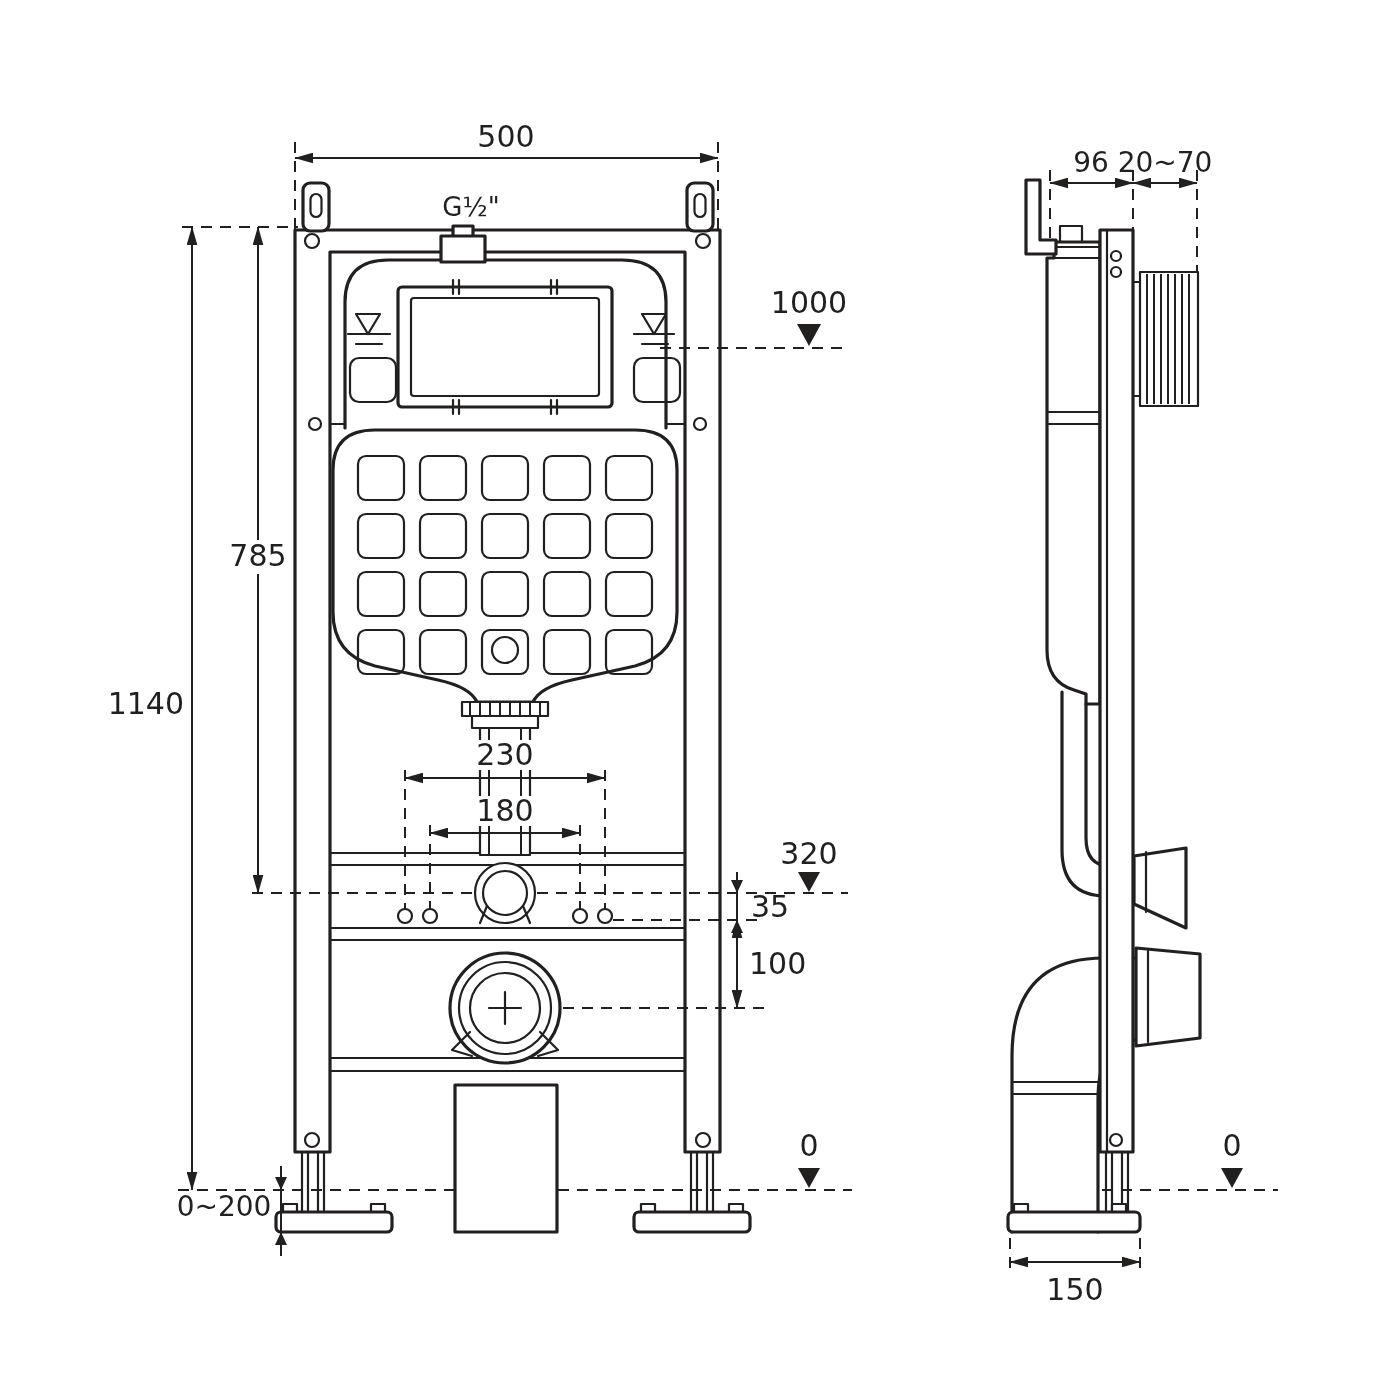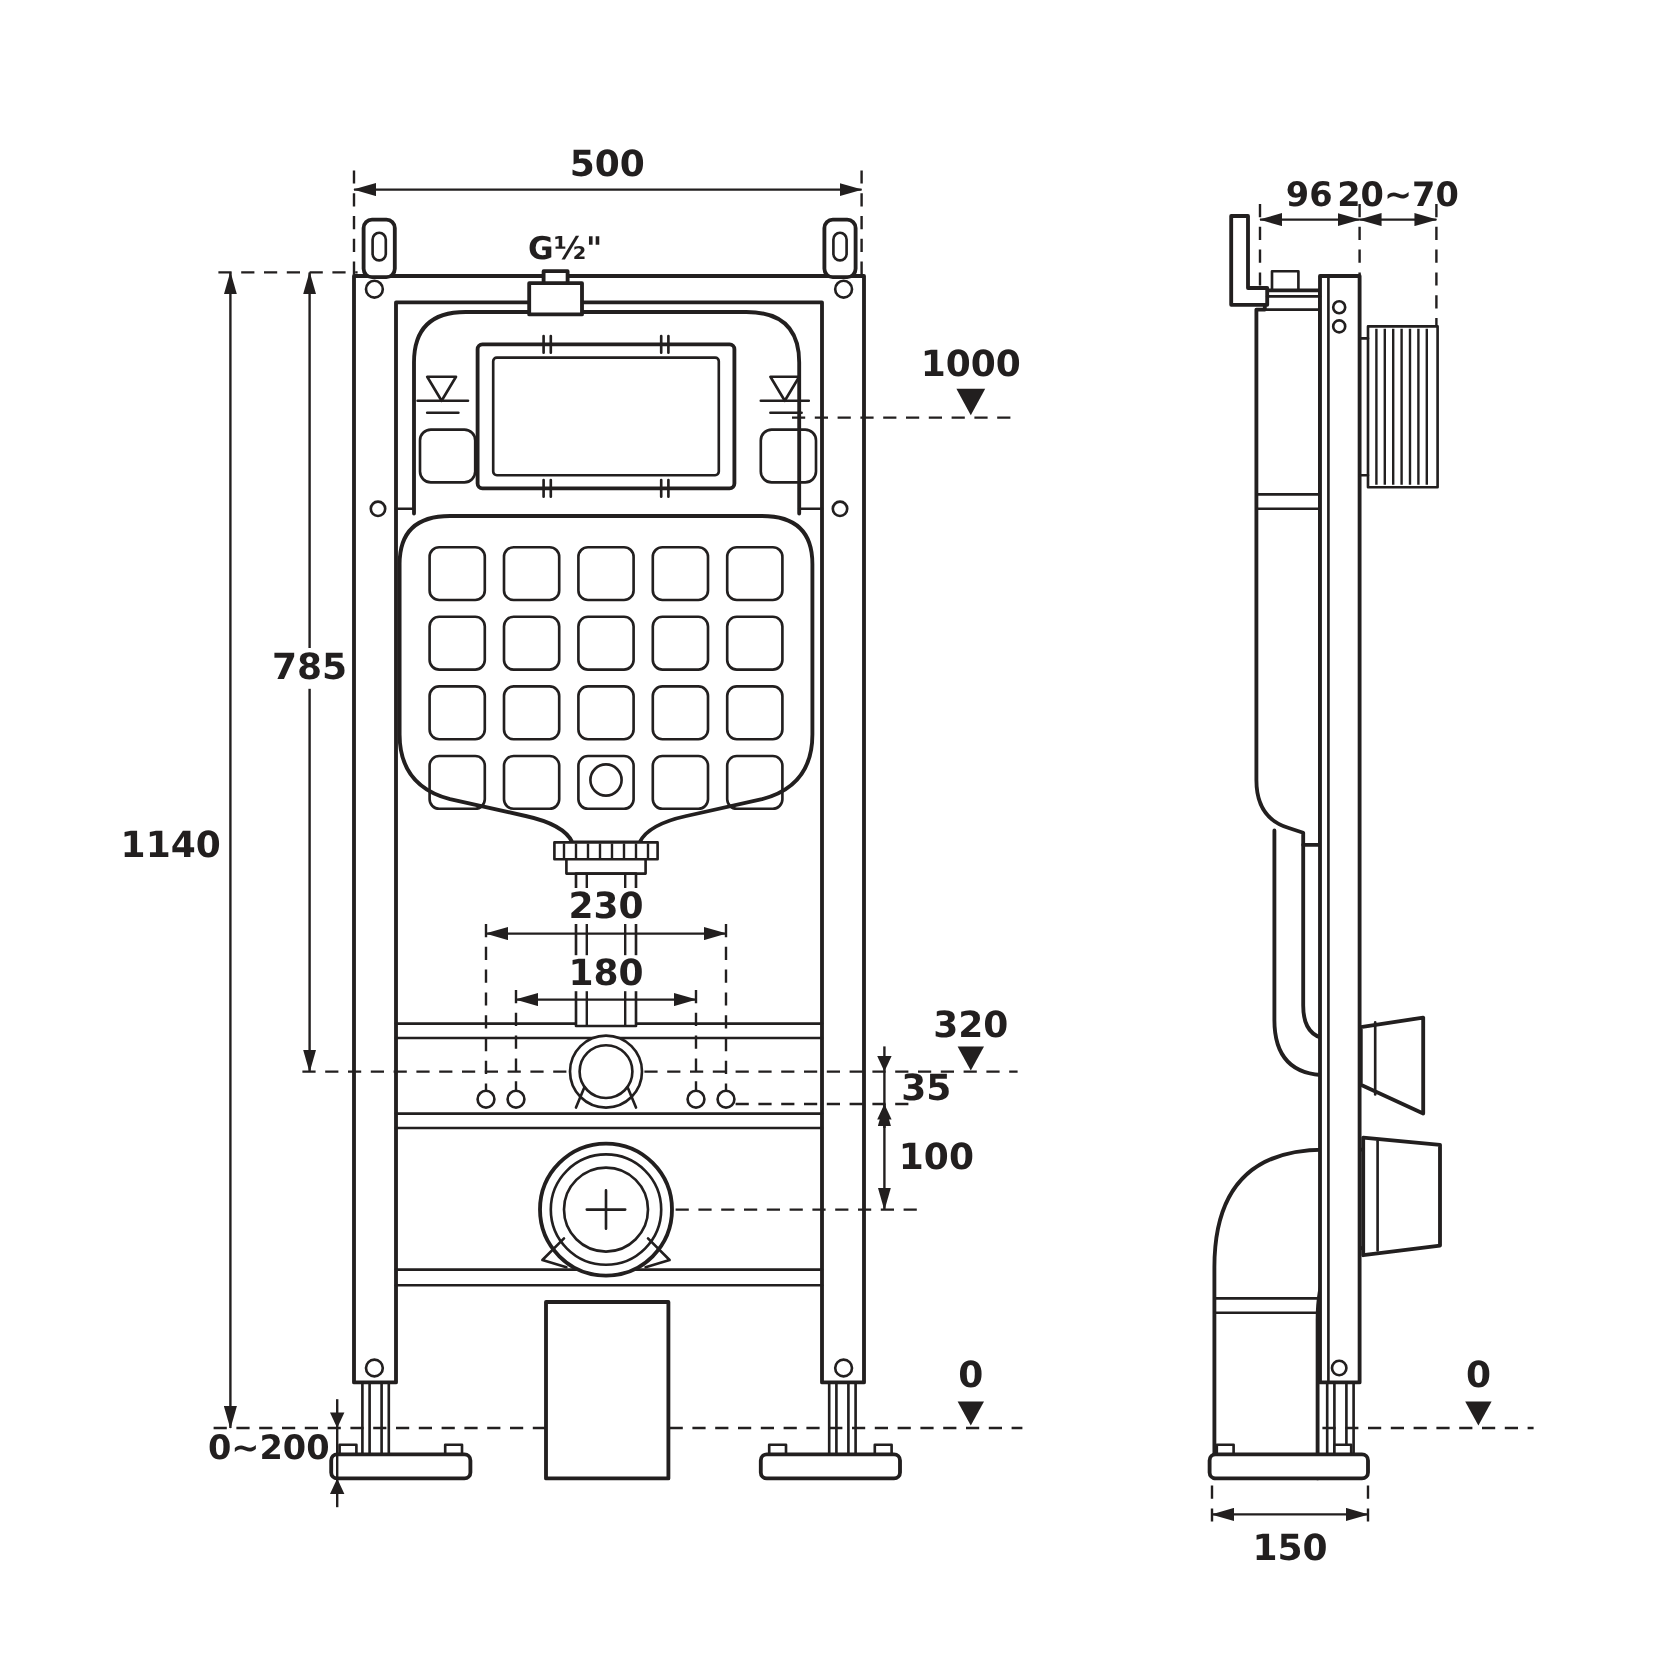--- a/index.html
+++ b/index.html
@@ -1,16 +1,16 @@
 <!DOCTYPE html>
 <html><head>
 <meta charset="utf-8">
 <style>
   html,body{margin:0;padding:0;background:#ffffff;}
-  .canvas{position:relative;width:1389px;height:1389px;background:#ffffff;overflow:hidden;font-weight:bold;}
+  .canvas{position:relative;width:1389px;height:1389px;background:#ffffff;overflow:hidden;}
   svg{display:block;}
   .s3{stroke:#221f1f;stroke-width:3.2;fill:none;stroke-linecap:round;stroke-linejoin:round;}
   .s2{stroke:#221f1f;stroke-width:2.2;fill:none;stroke-linecap:round;stroke-linejoin:round;}
   .w3{stroke:#221f1f;stroke-width:3.2;fill:#ffffff;stroke-linejoin:round;}
   .w2{stroke:#221f1f;stroke-width:2.2;fill:#ffffff;stroke-linejoin:round;}
   .d{stroke:#221f1f;stroke-width:2;fill:none;stroke-dasharray:11 8;}
   .dim{stroke:#221f1f;stroke-width:2;fill:none;}
   .tri{fill:#221f1f;stroke:none;}
   .bg{fill:#ffffff;stroke:none;}
   text{font-family:"DejaVu Sans","Liberation Sans",sans-serif;font-size:30px;fill:#221f1f;}

